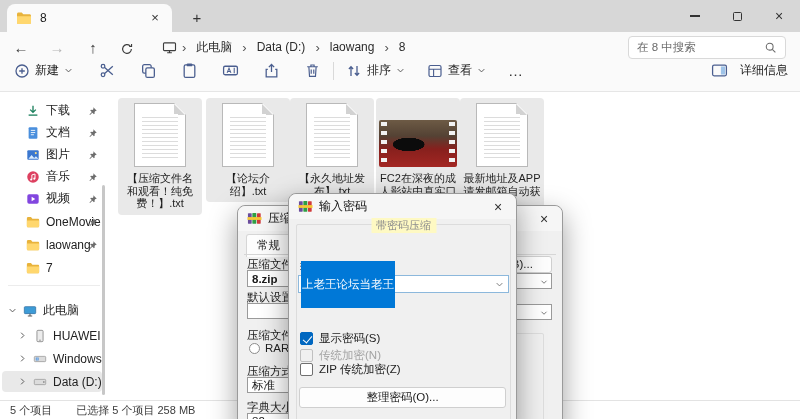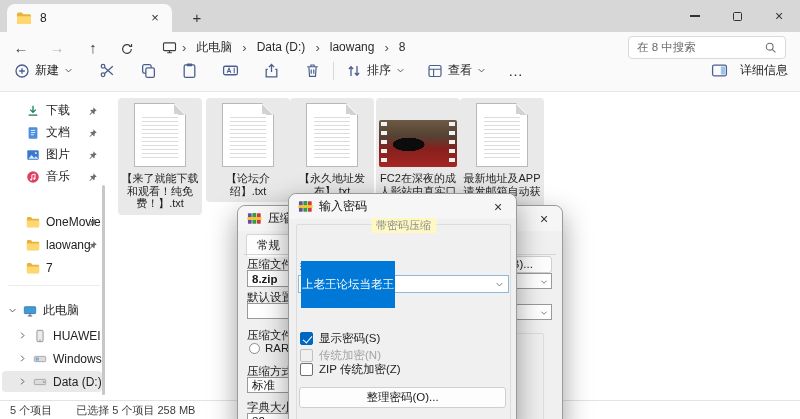--- a/index.html
+++ b/index.html
@@ -364,20 +364,29 @@
     </div>
     <div class="srow" style="top:51px">
       <svg class="ic" width="14" height="14">
           <use href="#sym-pic"></use>
         </svg>
       <span class="slabel">图片</span>
       <span class="pinw"><svg class="ic" width="11" height="11">
             <use href="#sym-pin"></use>
           </svg></span>
     </div>
+    <div class="srow" style="top:95px">
+      <svg class="ic" width="14" height="14">
+          <use href="#sym-video"></use>
+        </svg>
+      <span class="slabel">视频</span>
+      <span class="pinw"><svg class="ic" width="11" height="11">
+            <use href="#sym-pin"></use>
+          </svg></span>
+    </div>
     <div class="srow" style="top:118px">
       <svg class="ic" width="14" height="14">
           <use href="#sym-folder"></use>
         </svg>
       <span class="slabel">OneMovie</span>
       <span class="pinw"><svg class="ic" width="11" height="11">
             <use href="#sym-pin"></use>
           </svg></span>
     </div>
     <div class="srow" style="top:141px">
@@ -438,21 +447,21 @@
   </div>
 
   <div class="content">
     <div class="tile" style="left:10px">
       <div class="txtfile">
           <span class="fold"></span>
           <span class="fold2"></span>
           <span class="tlines"></span>
         </div>
       <div class="tlabel">
-        <div>【来了就能下载</div>
+        <div>【压缩文件名</div>
           <div>和观看！纯免</div>
           <div>费！】.txt</div>
       </div>
     </div>
     <div class="tile" style="left:98px">
       <div class="txtfile">
           <span class="fold"></span>
           <span class="fold2"></span>
           <span class="tlines"></span>
         </div>

